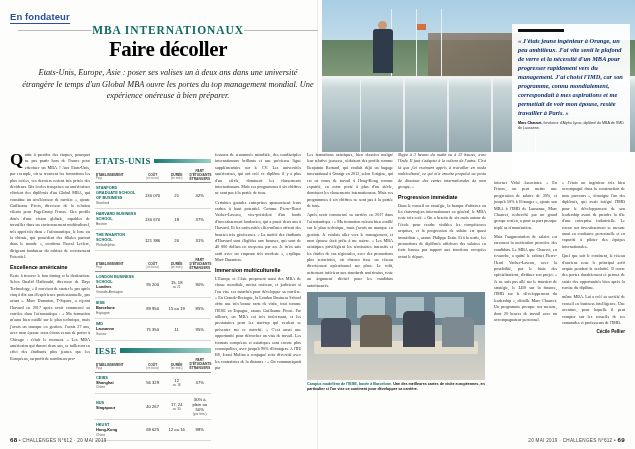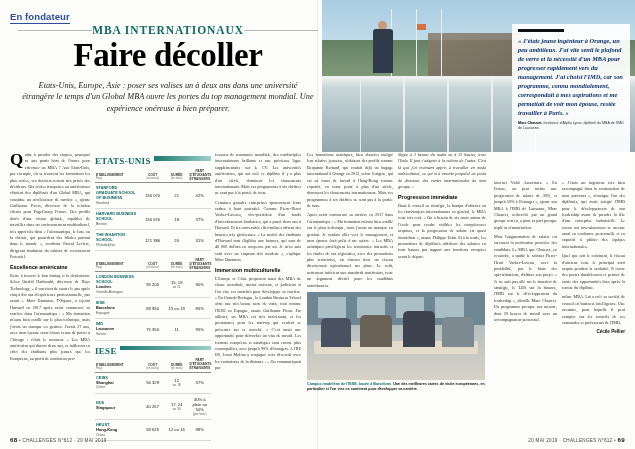--- a/index.html
+++ b/index.html
@@ -22,21 +22,21 @@
   .head-wrap{position:absolute;left:18px;top:24px;width:300px;text-align:center;}
   .kicker-row{display:flex;align-items:center;justify-content:center;}
   .kicker-rule{flex:1;height:1px;background:#b9b9b9;}
   .kicker{
     font-family:"Liberation Serif",serif;
     font-size:11.5px;font-weight:bold;color:#0f6b63;letter-spacing:.9px;
     white-space:nowrap;
   }
   .headline{
     font-family:"Liberation Serif",serif;
-    font-size:33px;line-height:1.02;font-weight:bold;color:#000;
+    font-size:21px;line-height:1.02;font-weight:bold;color:#000;
     margin-top:3px;letter-spacing:-.4px;
   }
   .standfirst{
     font-family:"Liberation Serif",serif;
     font-style:italic;font-size:8.3px;line-height:1.38;color:#1d1d1d;
     margin-top:7px;padding:0 4px;
   }
 
   
   .col{
@@ -65,21 +65,21 @@
   .c6{left:562px;top:180px;width:63px;height:200px;}
 
   .byline{
     font-family:"Liberation Sans",sans-serif;
     font-size:4.6px;font-weight:bold;text-align:right;color:#111;margin-top:3px;
   }
 
   
   .tables{position:absolute;left:95px;top:156px;width:116px;}
   .tbl-block{margin-bottom:5px;}
-  .tbl-title-row{display:flex;align-items:flex-start;gap:3px;margin-bottom:1px;}
+  .tbl-title-row{display:flex;align-items:center;gap:3px;margin-bottom:1px;}
   .tbl-title{
     font-family:"Liberation Serif",serif;
     font-size:9px;font-weight:bold;color:#0f6b63;letter-spacing:.3px;
   }
   .tbl-bar{flex:1;height:4.5px;
     background:linear-gradient(to right,#1b7a70,#9ccfc8);}
   .tbl{width:100%;border-collapse:collapse;table-layout:fixed;}
   .tbl th{
     font-family:"Liberation Sans",sans-serif;
     font-size:3.3px;font-weight:bold;color:#3a3a3a;

